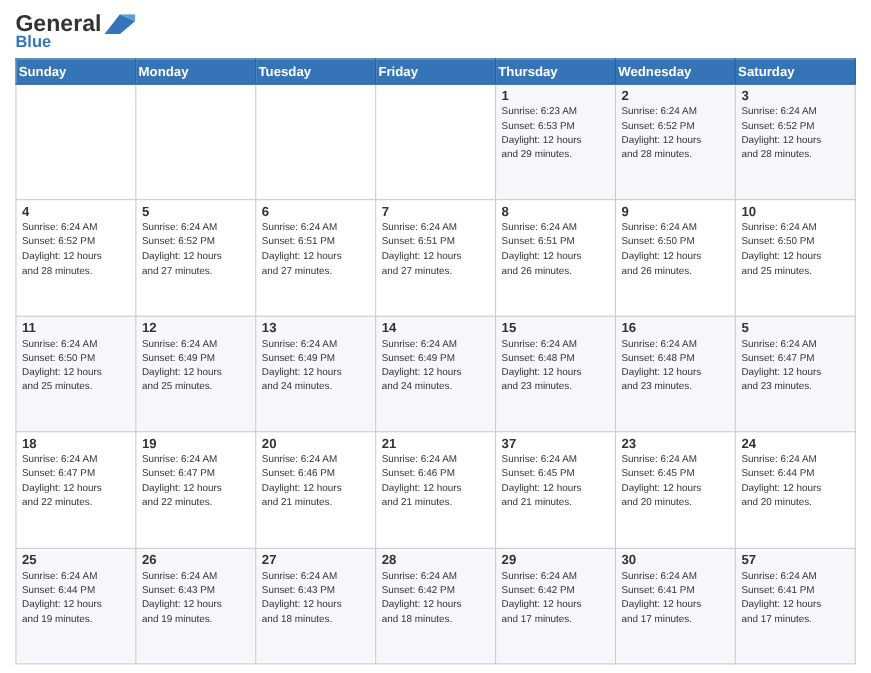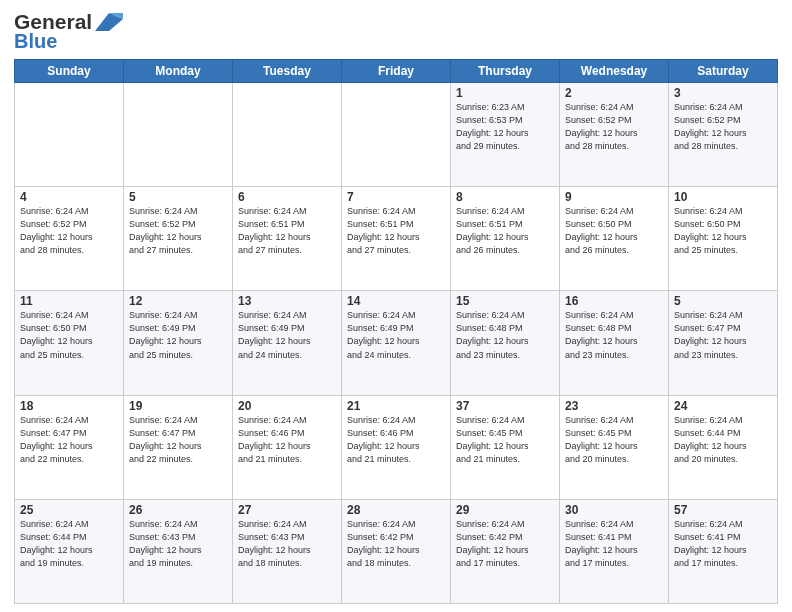--- a/index.html
+++ b/index.html
@@ -43,21 +43,21 @@
     }
     .calendar {
       flex: 1;
       border-collapse: collapse;
       width: 100%;
       table-layout: fixed;
     }
     .calendar th {
       background: #3474b7;
       color: #fff;
-      text-align: center;
+      text-align: left;
       padding: 4px 2px;
       font-size: 12px;
       font-weight: bold;
       border: 1px solid #2a5fa0;
     }
     .calendar td {
       border: 1px solid #ccc;
       vertical-align: top;
       padding: 3px 5px;
       font-size: 9.5px;
@@ -93,21 +93,21 @@
 <div class="container">
   <div class="header">
     <div class="logo">
       <div style="display:flex;align-items:center;">
         <span style="font-size:21px;font-weight:bold;color:#333;">General</span>
         <svg width="28" height="18" viewBox="0 0 28 18" style="margin-left:3px;">
           <polygon points="0,18 14,0 28,6 14,18" fill="#3474b7"></polygon>
           <polygon points="14,0 28,0 28,6" fill="#5a9fd4"></polygon>
         </svg>
       </div>
-      <span style="font-size:20px;font-weight:bold;color:#3474b7;margin-top:-4px;">Blue</span>
+      <span style="font-size:15px;font-weight:bold;color:#3474b7;margin-top:-4px;">Blue</span>
     </div>
     <div class="title-area">
       <div class="month-year"></div>
       <div class="location"></div>
     </div>
   </div>
 
   <table class="calendar">
     <thead>
       <tr>

